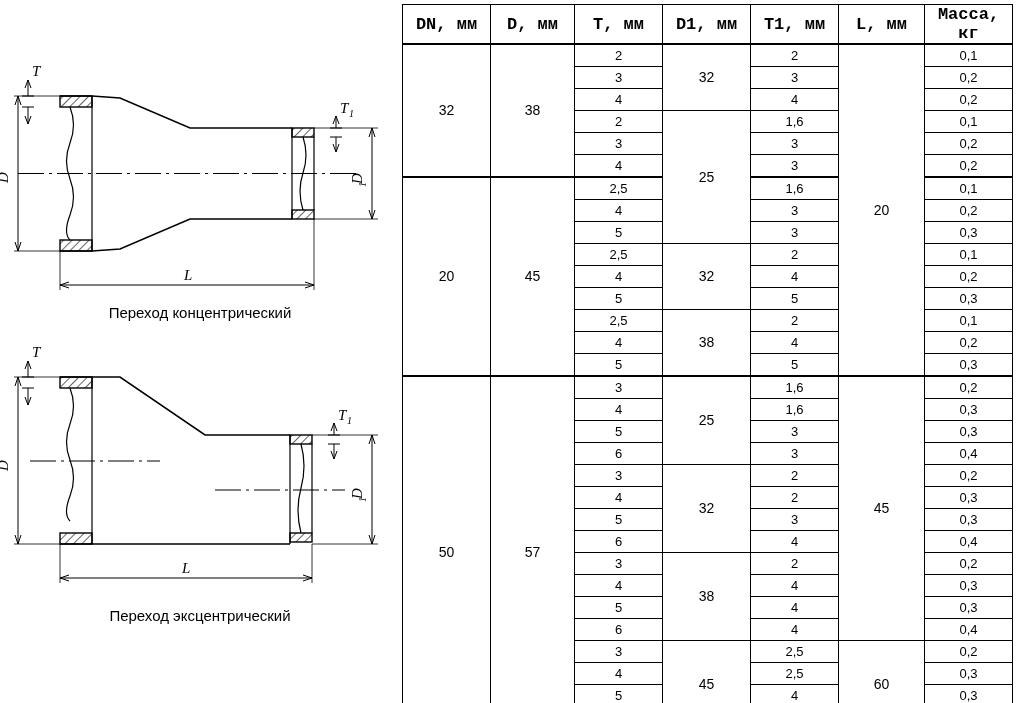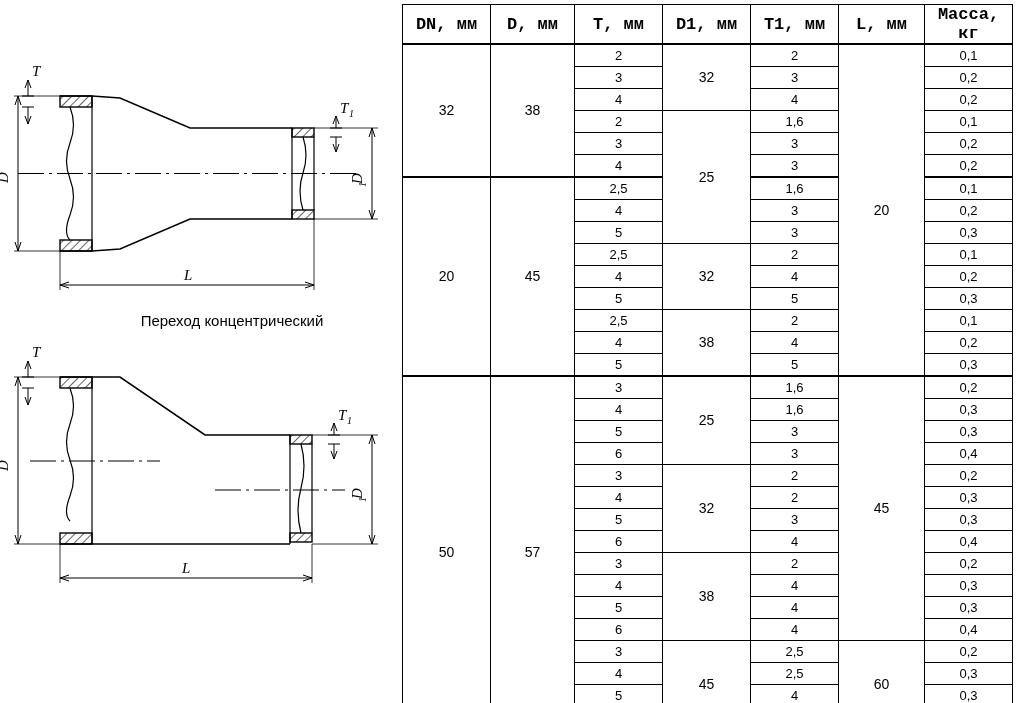--- a/index.html
+++ b/index.html
@@ -37,21 +37,21 @@
   .fig-1 { top: 40px; height: 300px; }
   .fig-2 { top: 345px; height: 300px; }
   .fig-caption {
     position: absolute;
     width: 400px;
     text-align: center;
     font-size: 15px;
     font-family: "Liberation Sans", sans-serif;
     color: #000;
   }
-  .cap-1 { top: 312px; padding-left: 32px; }
+  .cap-1 { top: 304px; }
   .cap-2 { top: 607px; }
 
   
   .table-wrap {
     position: absolute;
     left: 402px;
     top: 4px;
     width: 610px;
   }
   table.spec {
@@ -253,20 +253,21 @@
 
         <text class="lbl" x="32" y="12">T</text>
         <text class="lbl" x="4" y="122" transform="rotate(-90 8,122)">D</text>
         <text class="lbl" x="338" y="75">T</text>
         <text class="lbl-sub" x="347" y="79">1</text>
         <text class="lbl" x="358" y="150" transform="rotate(-90 362,150)">D</text>
         <text class="lbl-sub" x="366" y="157" transform="rotate(-90 366,157)">1</text>
         <text class="lbl" x="182" y="228">L</text>
       </svg>
     </div>
+    <div class="fig-caption cap-2">Переход эксцентрический</div>
   </div>
 
   <div class="table-wrap">
     <table class="spec">
       <colgroup>
         <col class="c-dn">
           <col class="c-d">
           <col class="c-t">
           <col class="c-d1">
           <col class="c-t1">

